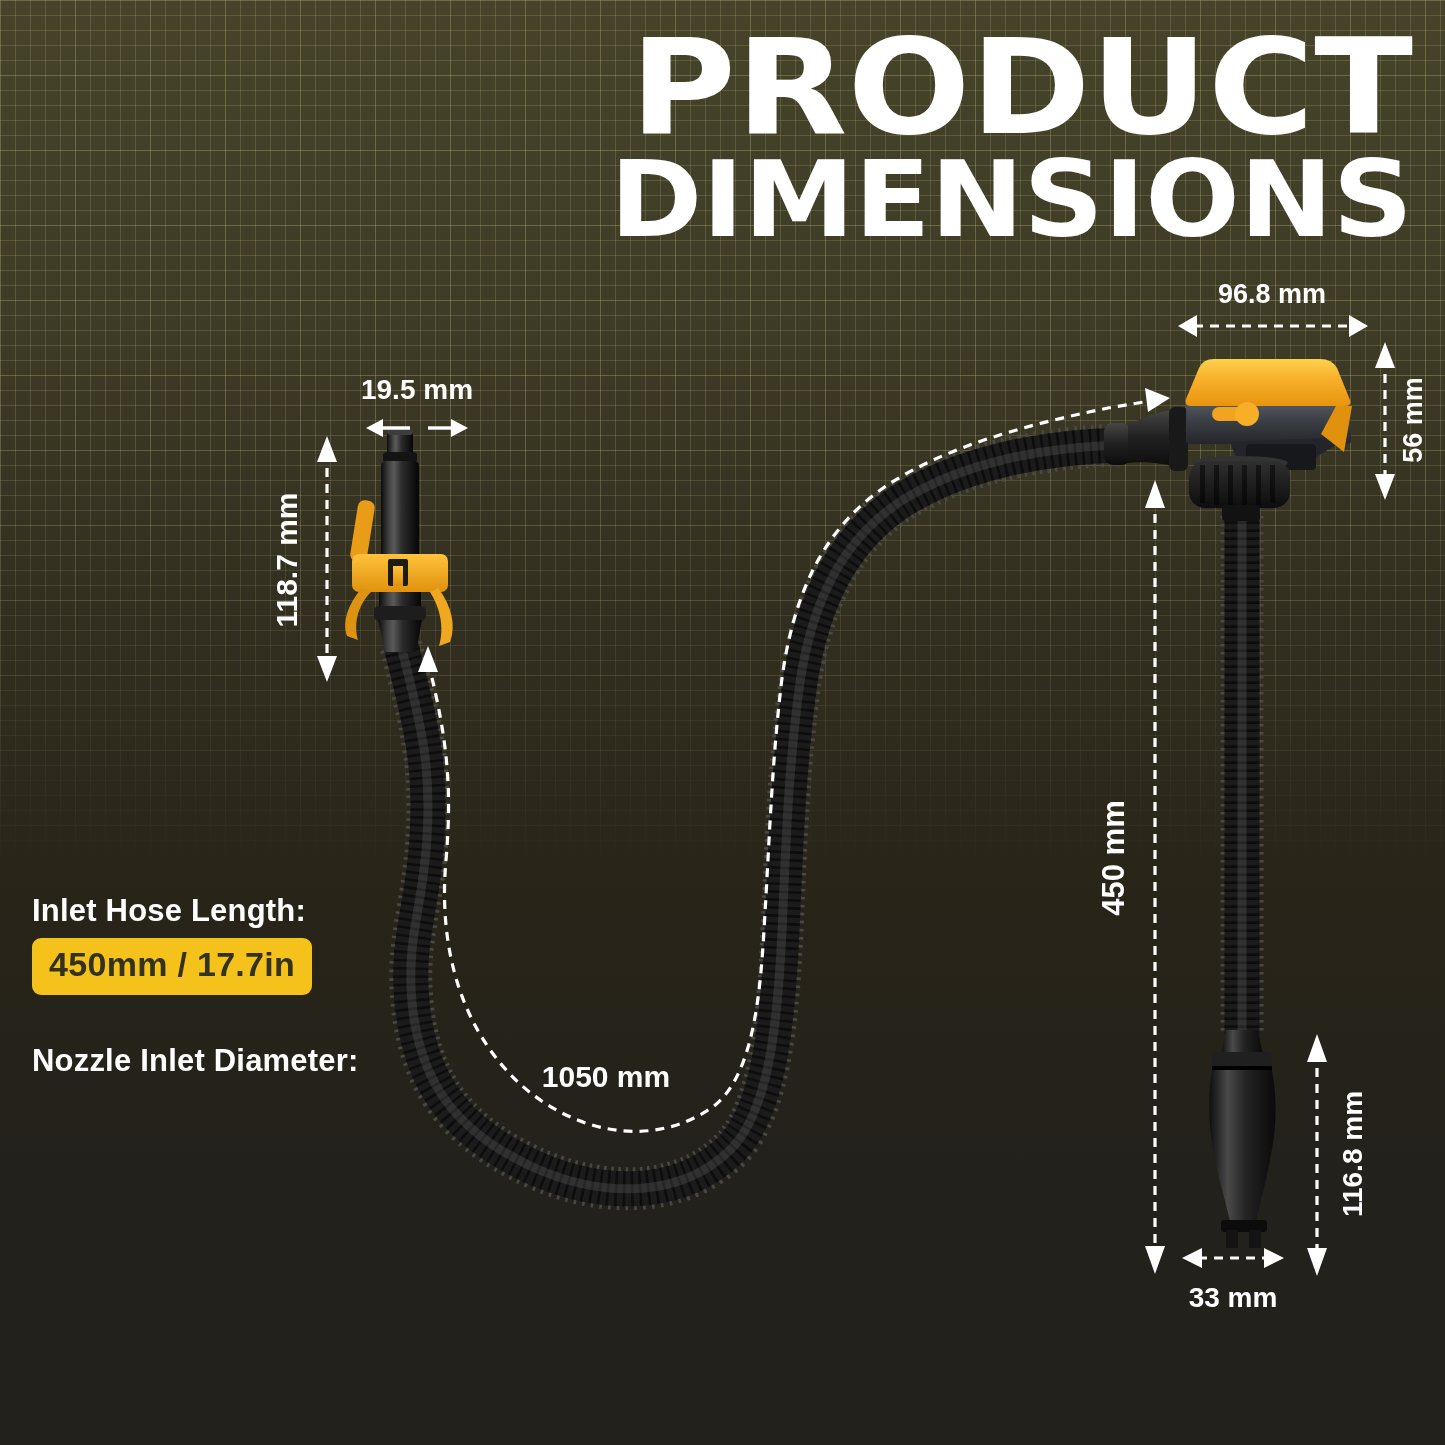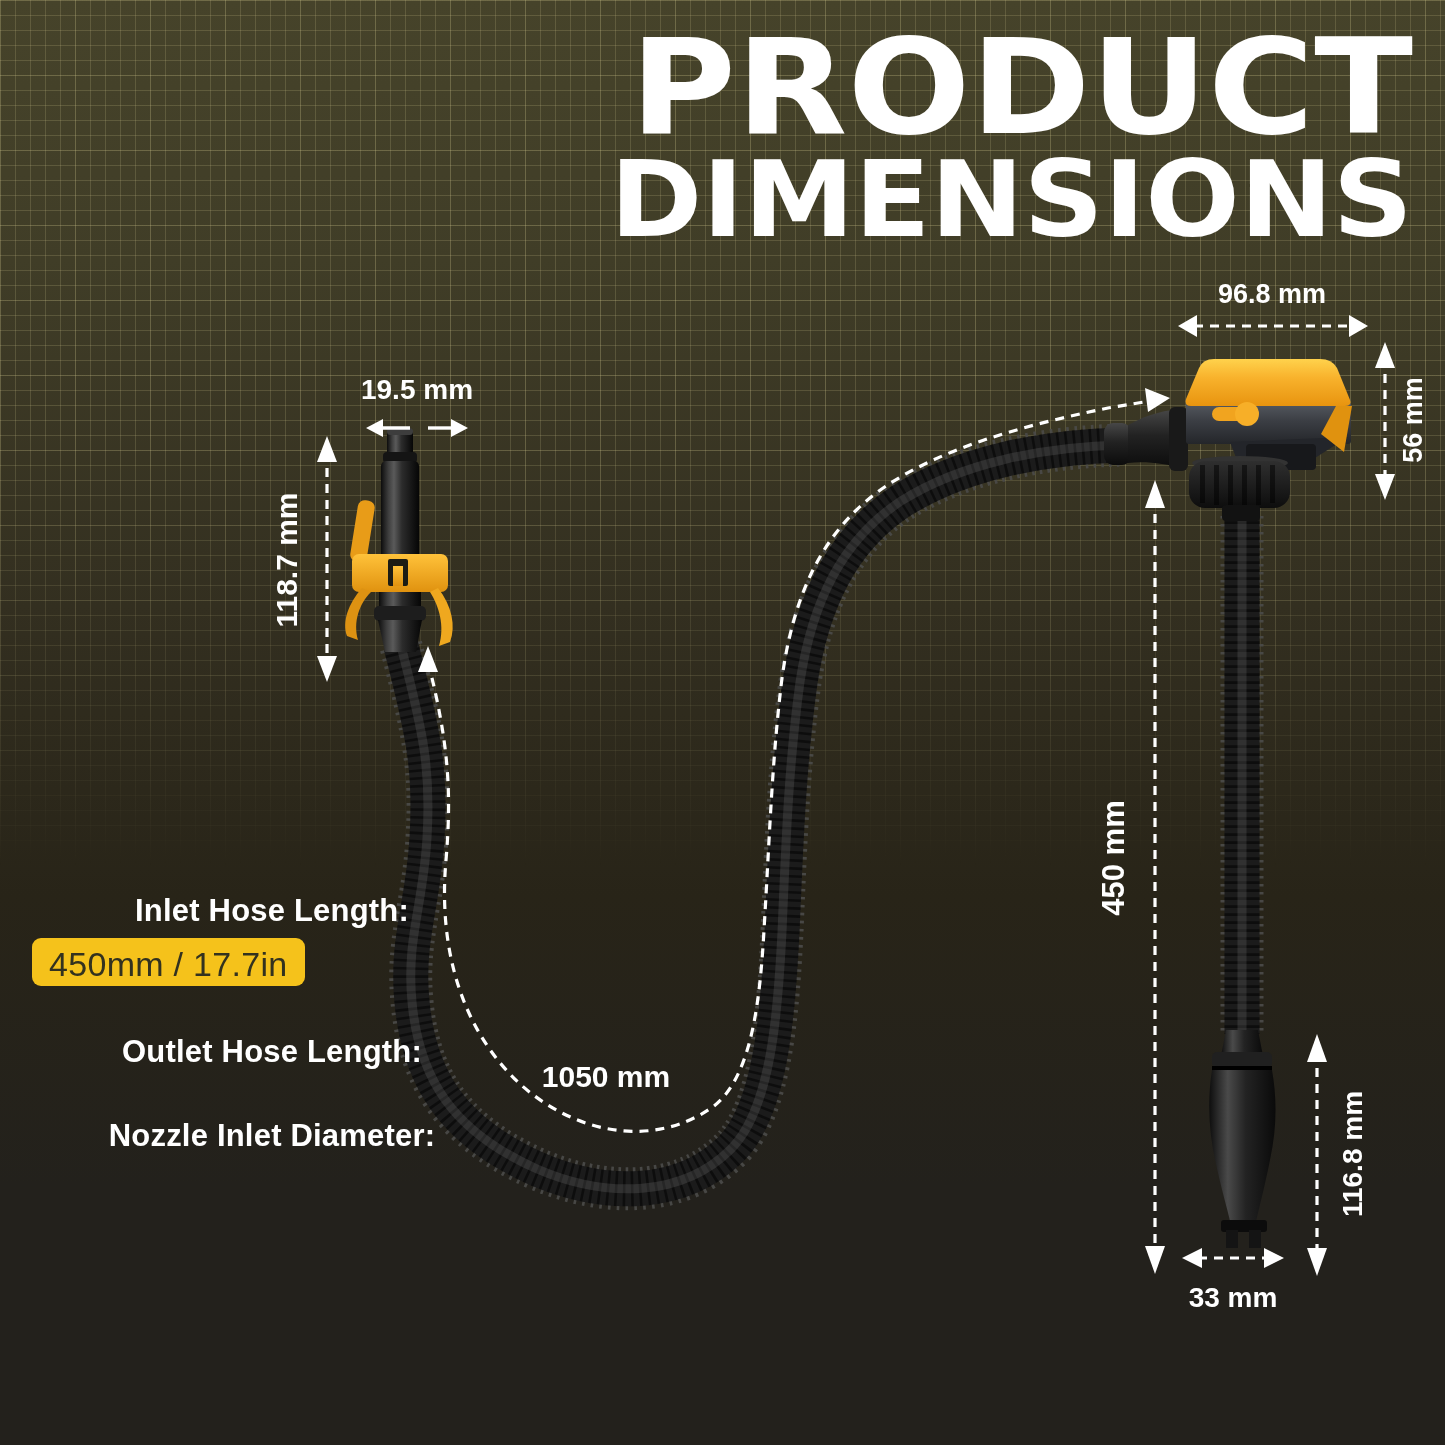--- a/index.html
+++ b/index.html
@@ -22,23 +22,23 @@
   }
   .title-svg{position:absolute;left:0;top:0;}
   .title-svg text{fill:#ffffff;font-family:"DejaVu Sans","Liberation Sans",sans-serif;font-weight:bold;}
   .scene{position:absolute;left:0;top:0;}
   .scene text{fill:#ffffff;font-family:"Liberation Sans",sans-serif;font-weight:bold;}
   .dim-line{stroke:#ffffff;stroke-width:3.2;fill:none;stroke-dasharray:9 7;}
   .dim-line-solid{stroke:#ffffff;stroke-width:3.4;fill:none;}
   .dim-arrow{fill:#ffffff;stroke:none;}
   .specs{position:absolute;left:32px;top:893px;width:480px;}
   .spec{margin-bottom:48px;}
-  .spec-label{color:#ffffff;font-weight:bold;font-size:31px;line-height:36px;margin-bottom:9px;letter-spacing:.2px;text-align:center;}
-  .spec-value{display:inline-block;background:#F5C21B;color:#33321f;font-weight:normal;
-    font-size:34px;line-height:52px;height:48px;padding:0 17px;border-radius:9px;letter-spacing:.3px;}
+  .spec-label{color:#ffffff;font-weight:bold;font-size:31px;line-height:36px;margin-bottom:9px;letter-spacing:.2px;}
+  .spec-value{display:inline-block;background:#F5C21B;color:#33321f;font-weight:bold;
+    font-size:34px;line-height:52px;height:57px;padding:0 17px;border-radius:9px;letter-spacing:.3px;}
 </style>
 </head>
 <body>
 
 <div class="stage">
 
   <div class="grid-overlay"></div>
 
   <svg class="title-svg" width="1445" height="260" viewBox="0 0 1445 260">
     <text x="630" y="133" font-size="131" textLength="783" lengthAdjust="spacingAndGlyphs">PRODUCT</text>
@@ -210,21 +210,20 @@
       <text x="1233" y="1307" font-size="28" text-anchor="middle">33 mm</text>
     </g>
   </svg>
 
   <div class="specs">
     <div class="spec">
       <div class="spec-label">Inlet Hose Length:</div>
       <div class="spec-value">450mm / 17.7in</div>
     </div>
     <div class="spec">
-      <div class="spec-label">Outlet Hose Length:</div>
     </div>
     <div class="spec">
     </div>
     <div class="spec">
       <div class="spec-label">Nozzle Inlet Diameter:</div>
     </div>
   </div>
 
 </div>
 

